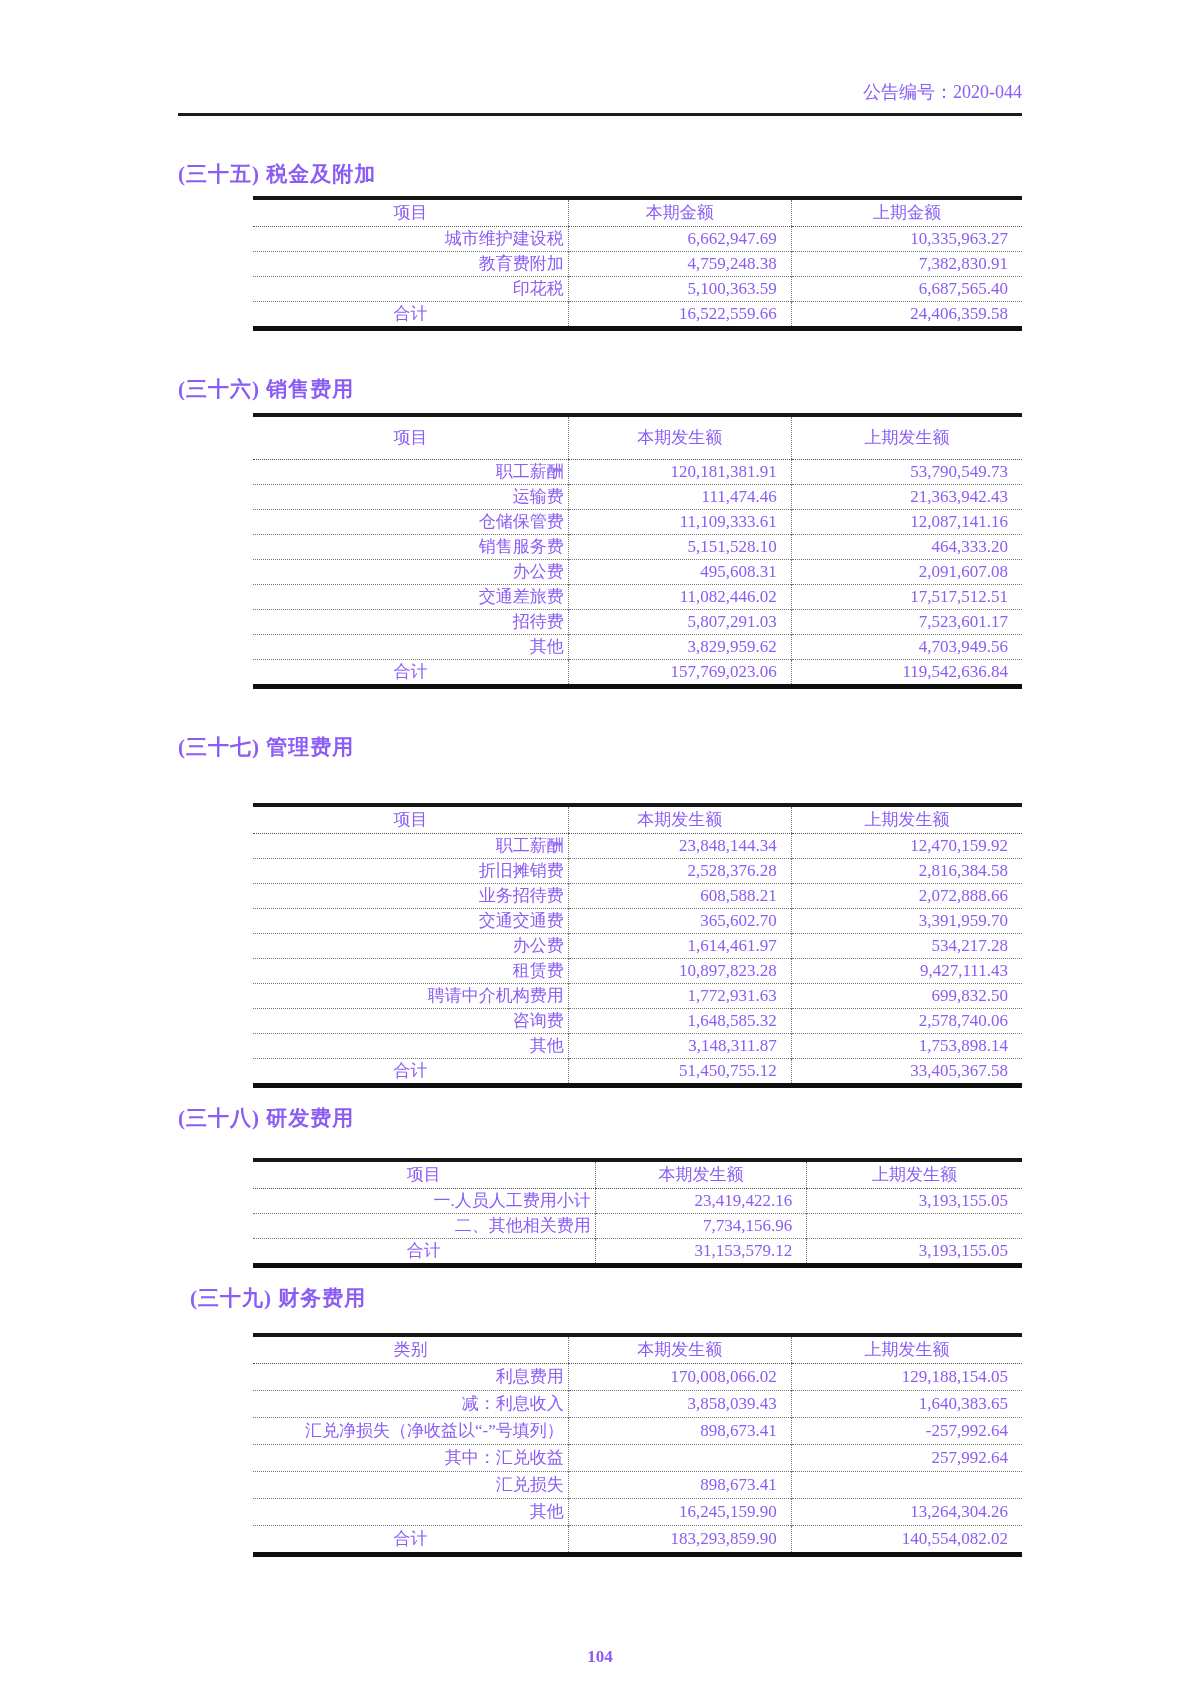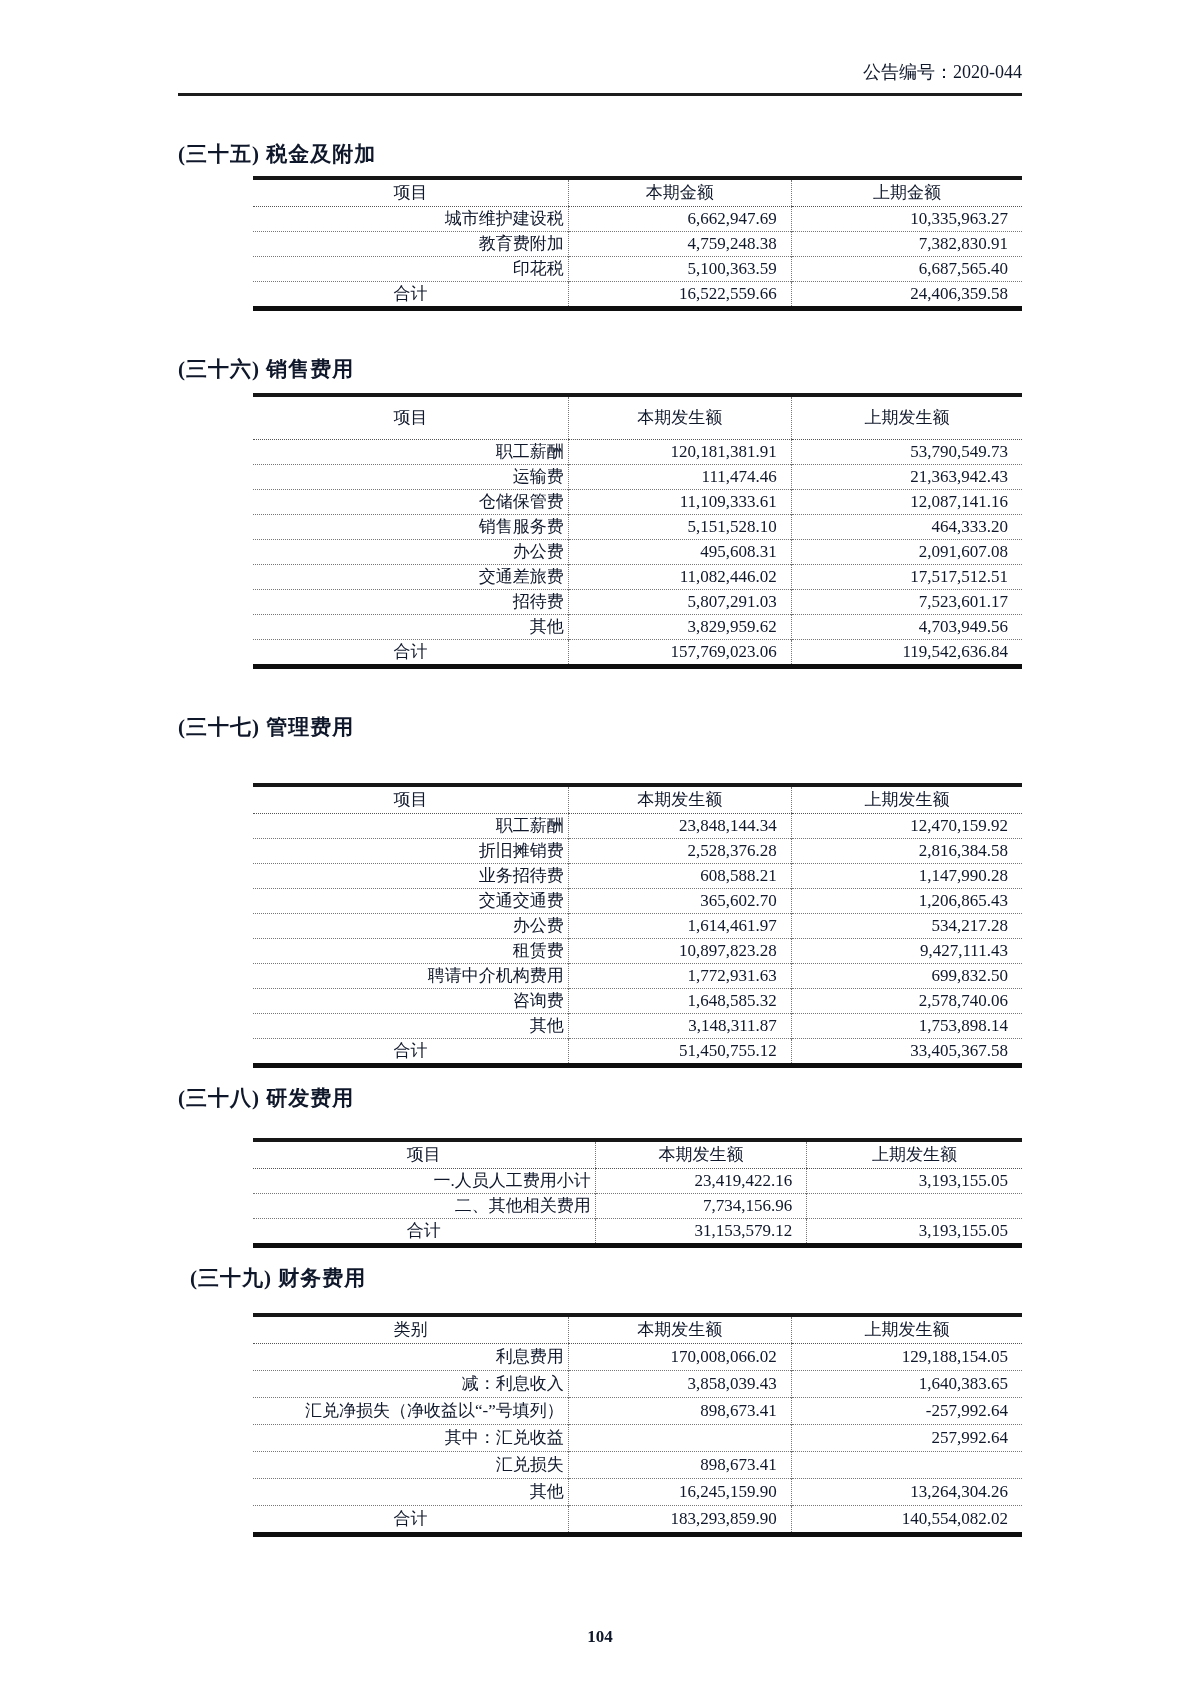--- a/index.html
+++ b/index.html
@@ -1,24 +1,24 @@
 <!DOCTYPE html>
 <html lang="zh"><head>
 <meta charset="utf-8">
 <style>
   html,body{margin:0;padding:0;background:#e9e9e9;}
   .page{
     position:relative;
     width:1200px;height:1697px;
     margin:0 auto;
     background:#ffffff;
-    color:#0f172a;
+    color:#8b5cf6;
     font-family:"Liberation Serif","DejaVu Serif",serif;
     box-sizing:border-box;
-    padding:62px 178px 0 178px;
+    padding:82px 178px 0 178px;
     overflow:hidden;
   }
   .doc-header{
     text-align:right;
     font-size:18px;
     line-height:21px;
     padding-bottom:10px;
     border-bottom:3px solid #1c1c1c;
   }
   h2.sec-title{
@@ -222,26 +222,26 @@
             <td class="c-num">12,470,159.92</td>
           </tr>
           <tr>
             <td class="c-item">折旧摊销费</td>
             <td class="c-num">2,528,376.28</td>
             <td class="c-num">2,816,384.58</td>
           </tr>
           <tr>
             <td class="c-item">业务招待费</td>
             <td class="c-num">608,588.21</td>
-            <td class="c-num">1,147,990.28</td>
+            <td class="c-num">2,072,888.66</td>
           </tr>
           <tr>
             <td class="c-item">交通交通费</td>
             <td class="c-num">365,602.70</td>
-            <td class="c-num">1,206,865.43</td>
+            <td class="c-num">3,391,959.70</td>
           </tr>
           <tr>
             <td class="c-item">办公费</td>
             <td class="c-num">1,614,461.97</td>
             <td class="c-num">534,217.28</td>
           </tr>
           <tr>
             <td class="c-item">租赁费</td>
             <td class="c-num">10,897,823.28</td>
             <td class="c-num">9,427,111.43</td>

